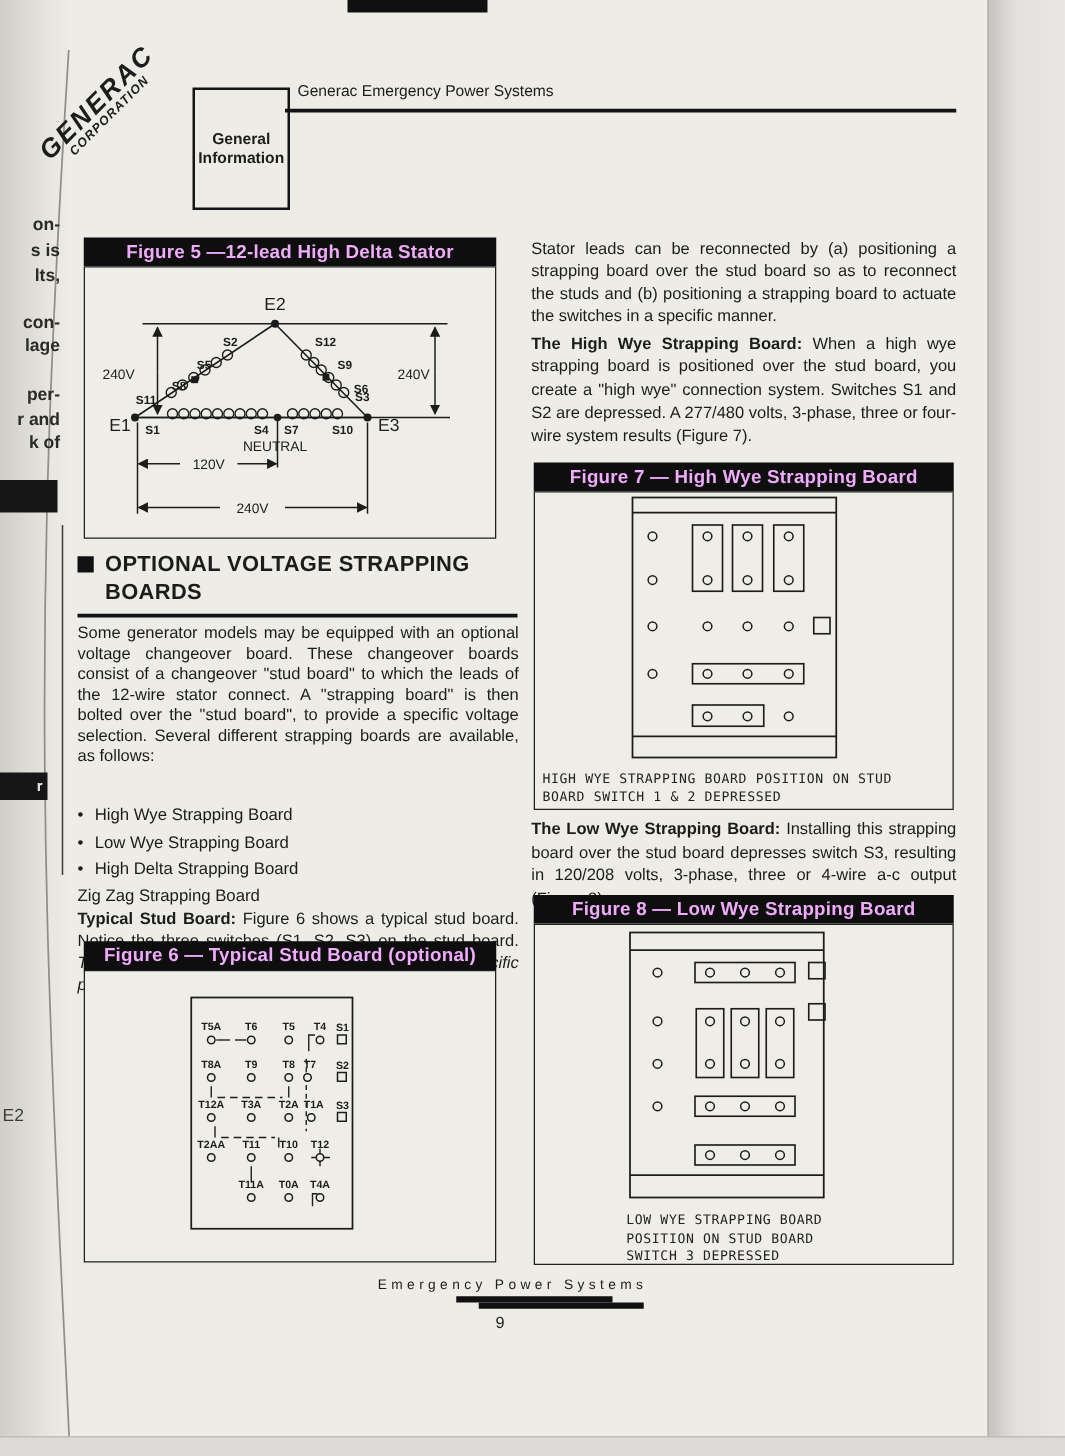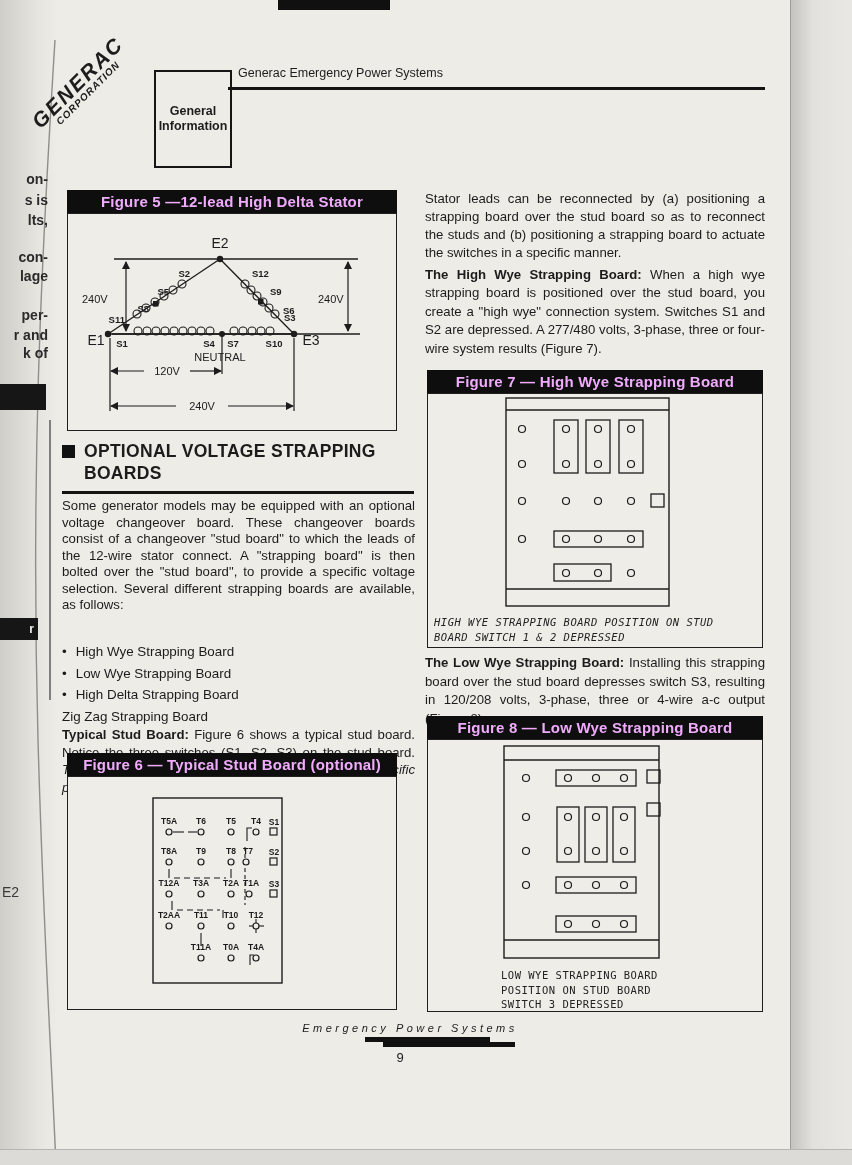--- a/index.html
+++ b/index.html
@@ -39,21 +39,21 @@
   .ital{font-style:italic;}
   .section-head{display:flex;gap:9px;}
   .head-sq{width:13px;height:13px;background:#111;margin-top:4px;flex:0 0 auto;}
   .head-txt{font-size:17.5px;line-height:21.5px;font-weight:bold;letter-spacing:0.3px;}
   .rule2{height:2.5px;background:#131313;}
   ul.blist{list-style:none;margin:0;padding:0;font-size:13.4px;}
   ul.blist li{margin-bottom:5.5px;line-height:16px;}
   ul.blist .dot{margin-right:9px;}
   .cap{font-family:"DejaVu Sans Mono",monospace;font-size:10.5px;line-height:14.5px;
        letter-spacing:0.5px;color:#222;}
-  .footer-imprint{left:260px;top:1022px;width:300px;text-align:center;font-size:11px;letter-spacing:3.5px;font-style:italic;}
+  .footer-imprint{left:260px;top:1022px;width:300px;text-align:center;font-size:11px;letter-spacing:3.5px;}
   .fbar1{left:365px;top:1037px;width:125px;height:5px;background:#111;}
   .fbar2{left:383px;top:1042px;width:132px;height:5px;background:#111;}
   .footer-num{left:380px;top:1050px;width:40px;text-align:center;font-size:13px;}
   svg text{font-family:"Liberation Sans",sans-serif;fill:#1c1c1c;}
   svg .lbl{font-size:9.5px;font-weight:bold;}
   svg .slbl{font-size:8.5px;font-weight:bold;}
   svg .elbl{font-size:14px;}
   svg .vlbl{font-size:11px;}
 </style>
 </head>
@@ -271,21 +271,21 @@
     </svg>
   </div>
 
   <div class="abs para" style="left:425px;top:190px;width:340px;">Stator leads can be reconnected by (a) positioning a strapping board over the stud board so as to reconnect the studs and (b) positioning a strapping board to actuate the switches in a specific manner.</div>
 
   <div class="abs para" style="left:425px;top:266px;width:340px;line-height:18.4px;">
     <span class="lead">The High Wye Strapping Board:</span><span>  When a high wye strapping board is positioned over the stud board, you create a "high wye" connection system.  Switches S1 and S2 are depressed. A 277/480 volts, 3-phase, three or four-wire system results (Figure 7).</span>
   </div>
 
   <div class="abs fig-bar" style="left:427px;top:370px;width:336px;">Figure 7 — High Wye Strapping Board (optional)</div>
-  <div class="abs fig-box" style="left:427px;top:393px;width:336px;height:255px;font-style:italic;">
+  <div class="abs fig-box" style="left:427px;top:393px;width:336px;height:255px;">
     <svg viewBox="0 0 333 214" width="333" height="214">
       <g stroke="#1c1c1c" stroke-width="1.4" fill="none">
         <rect x="78" y="4" width="163" height="208"></rect>
         <line x1="78" y1="16" x2="241" y2="16"></line>
         <line x1="78" y1="195" x2="241" y2="195"></line>
       </g>
       <g stroke="#1c1c1c" stroke-width="1.3" fill="none">
         <rect x="126" y="26" width="24" height="53"></rect>
         <rect x="158" y="26" width="24" height="53"></rect>
         <rect x="191" y="26" width="24" height="53"></rect>

